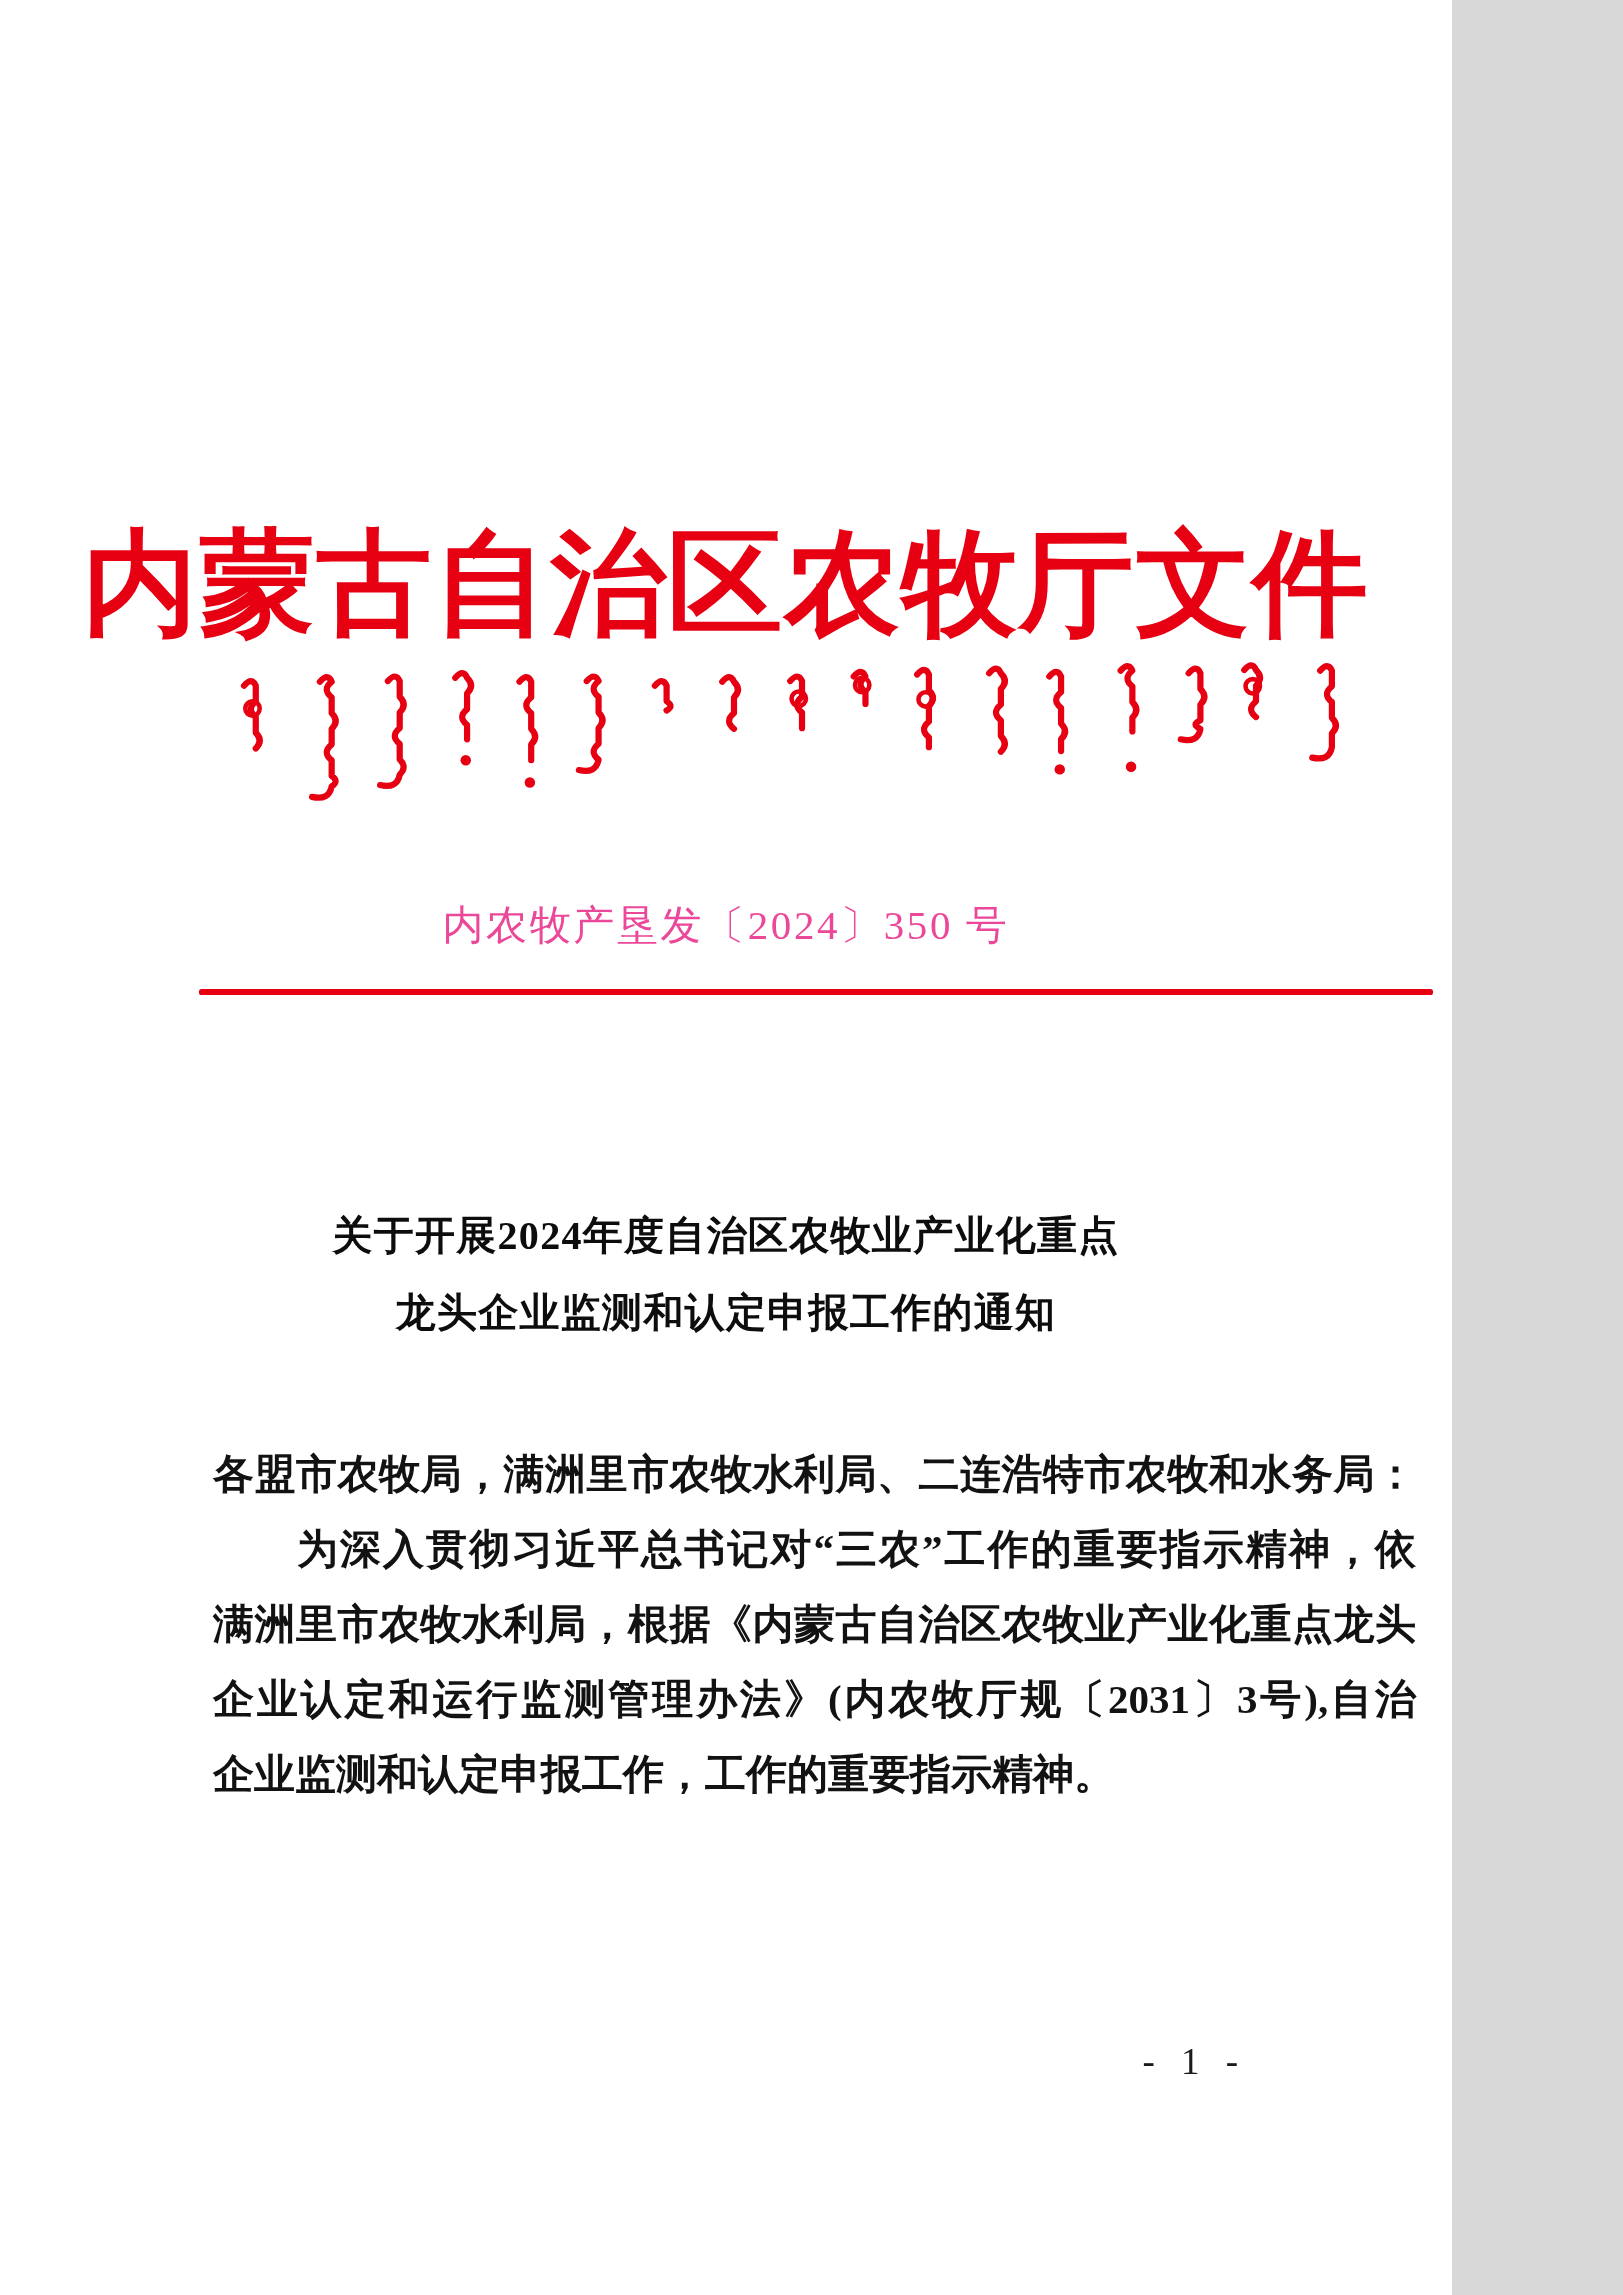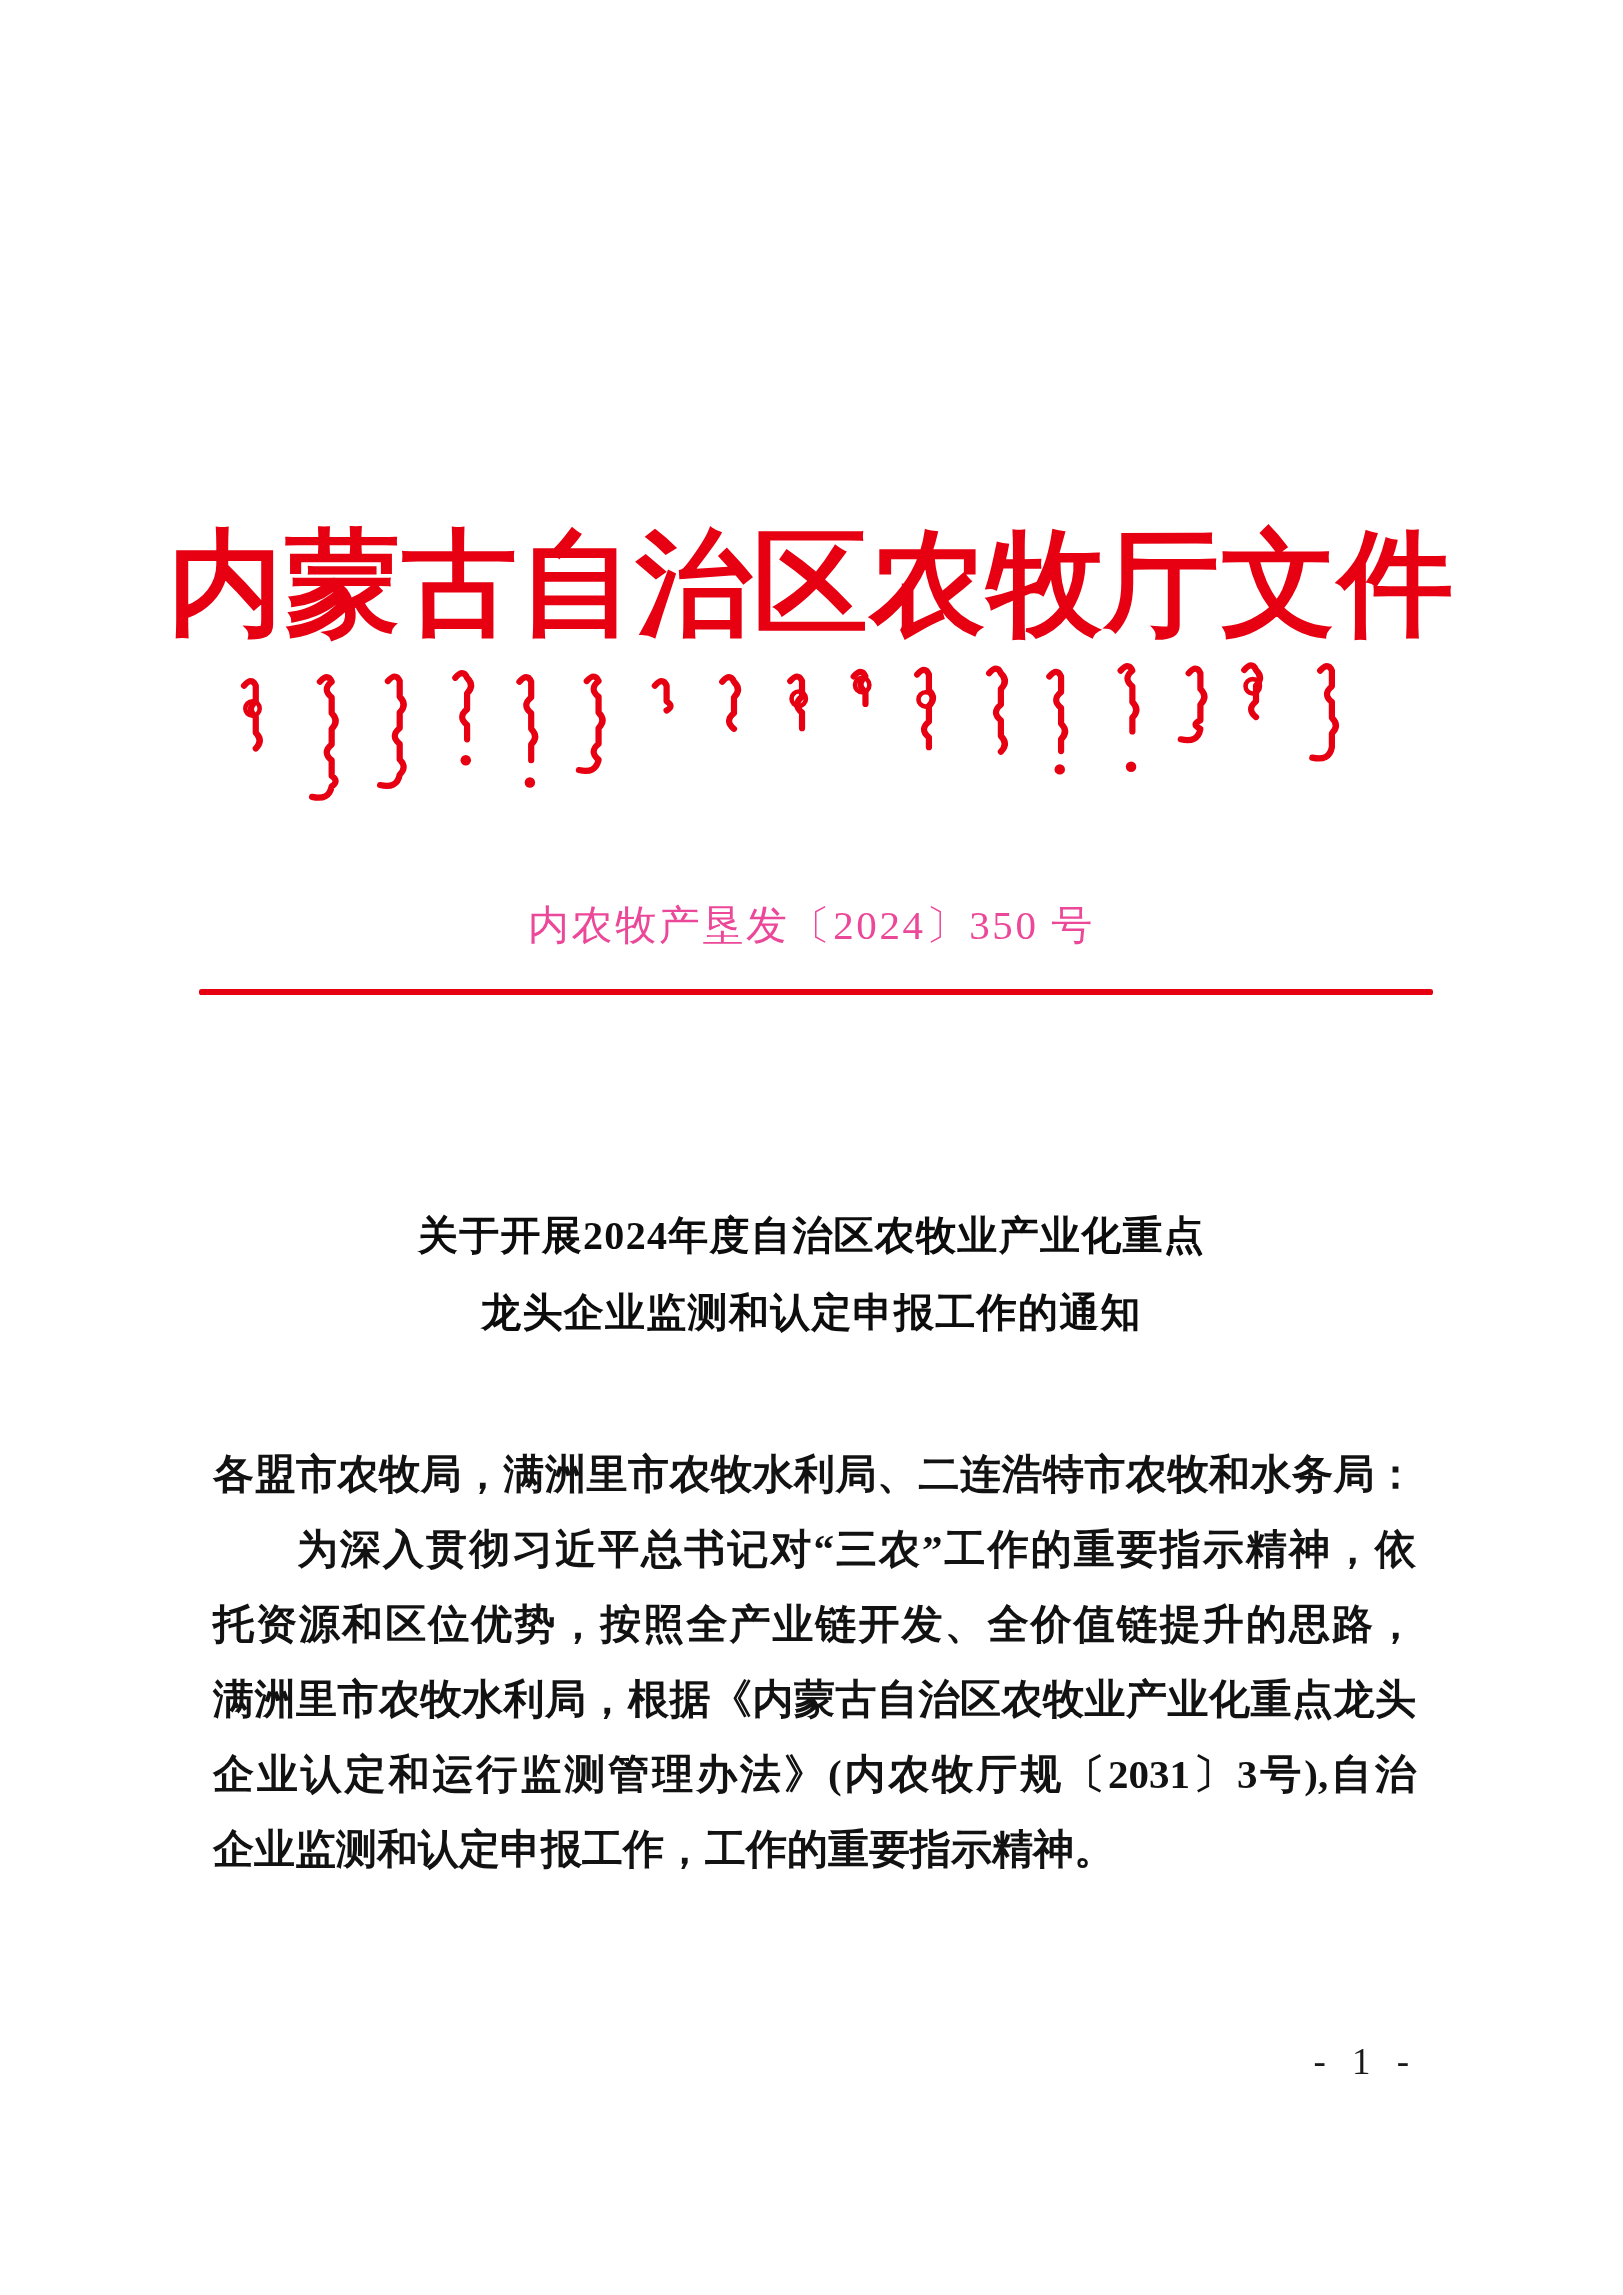--- a/index.html
+++ b/index.html
@@ -1,18 +1,18 @@
 <!DOCTYPE html>
 <html style="--red: #e60012;font-size:10.5px"><head>
 <meta charset="utf-8">
 <style>
   html,body{margin:0;padding:0;background:#d8d8d8;}
   .page{
     position:relative;
-    width:1623px;
+    width:1452px;
     height:2295px;
     background:#ffffff;
     font-family:"Liberation Serif","DejaVu Serif",serif;
     color:#141414;
     overflow:hidden;
   }
   .org-title{
     position:absolute;
     top:517px; left:0; right:0;
     text-align:center;
@@ -132,21 +132,20 @@
   <div class="red-divider"></div>
 
   <div class="doc-title">
     <div>关于开展2024年度自治区农牧业产业化重点</div>
     <div>龙头企业监测和认定申报工作的通知</div>
   </div>
 
   <div class="doc-body">
     <div class="line justify">各盟市农牧局，满洲里市农牧水利局、二连浩特市农牧和水务局：</div>
     <div class="line justify indent">为深入贯彻习近平总书记对“三农”工作的重要指示精神，依</div>
-    <div class="line justify">托资源和区位优势，按照全产业链开发、全价值链提升的思路，</div>
     <div class="line justify">满洲里市农牧水利局，根据《内蒙古自治区农牧业产业化重点龙头</div>
     <div class="line justify">企业认定和运行监测管理办法》(内农牧厅规〔2031〕3号),自治</div>
     <div class="line">企业监测和认定申报工作，工作的重要指示精神。</div>
   </div>
 
   <div class="page-number">- 1 -</div>
 
 </div>
 
 

